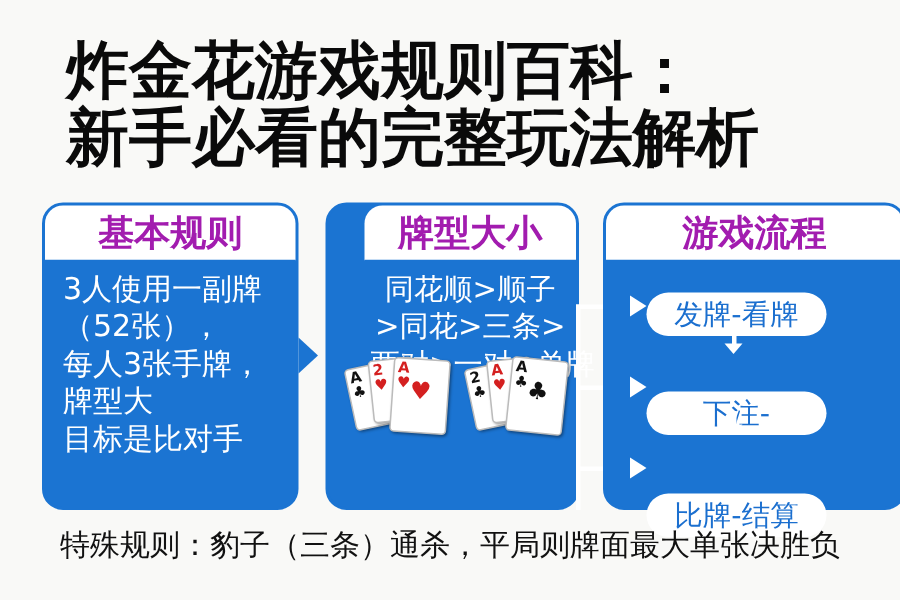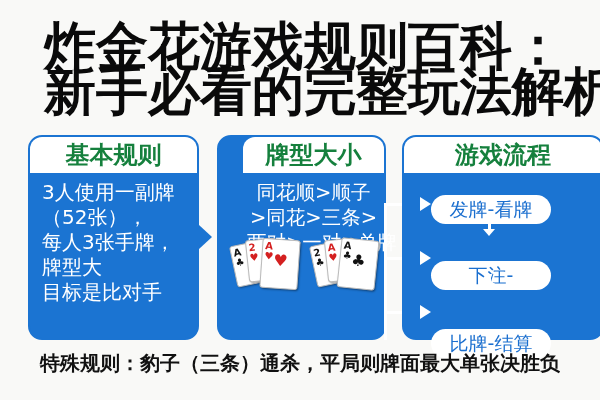--- a/index.html
+++ b/index.html
@@ -3,33 +3,33 @@
 <meta charset="utf-8">
 <style>
   html, body { margin:0; padding:0; }
   body {
     width:600px; height:400px; overflow:hidden; position:relative;
     background:#f9f9f7;
     font-family:"DejaVu Sans","Liberation Sans",sans-serif;
   }
   .title {
     position:absolute; left:44px; top:24px; width:540px;
-    font-weight:bold; font-size:52px; line-height:45px; color:#0a0a0a;
+    font-weight:bold; font-size:42px; line-height:45px; color:#0a0a0a;
     letter-spacing:0px;
   }
   .title div { white-space:nowrap; }
   .box {
     position:absolute; top:135px; height:205px;
     border:2px solid #1b74d2; border-radius:14px;
     background:#1b74d2; box-sizing:border-box; overflow:visible;
   }
   .box-head {
     height:36px; background:#ffffff; border-radius:12px 12px 0 0;
     display:flex; align-items:center; justify-content:center;
-    font-weight:bold; font-size:24px; color:#15803d;
+    font-weight:bold; font-size:24px; color:#a21caf;
     border-bottom:1px solid #1b74d2;
   }
   #box1 { left:28px; width:171px; }
   #box2 { left:217px; width:169px;padding-left:24px; }
   #box3 { left:402px; width:202px; }
   .body-text {
     color:#ffffff; font-size:20px; line-height:25px; padding:6px 10px 0 12px;
   }
   .body-text div { white-space:nowrap; }
   #box2 .body-text { text-align:center; padding:6px 4px 0 4px; font-size:19.5px; }
@@ -65,21 +65,21 @@
   .down {
     position:absolute; left:84px; width:3px; height:10px; background:#fff;
   }
   .down-head {
     position:absolute; left:79px; width:0; height:0;
     border-left:6px solid transparent; border-right:6px solid transparent;
     border-top:7px solid #fff;
   }
   .footer {
     position:absolute; left:40px; top:350px; width:540px;
-    font-size:20px; color:#111; white-space:nowrap;font-weight:bold;
+    font-size:20px; color:#111; white-space:nowrap;
   }
 </style>
 </head>
 <body>
 
 <div class="title">
   <div>炸金花游戏规则百科：</div>
   <div>新手必看的完整玩法解析</div>
 </div>
 

